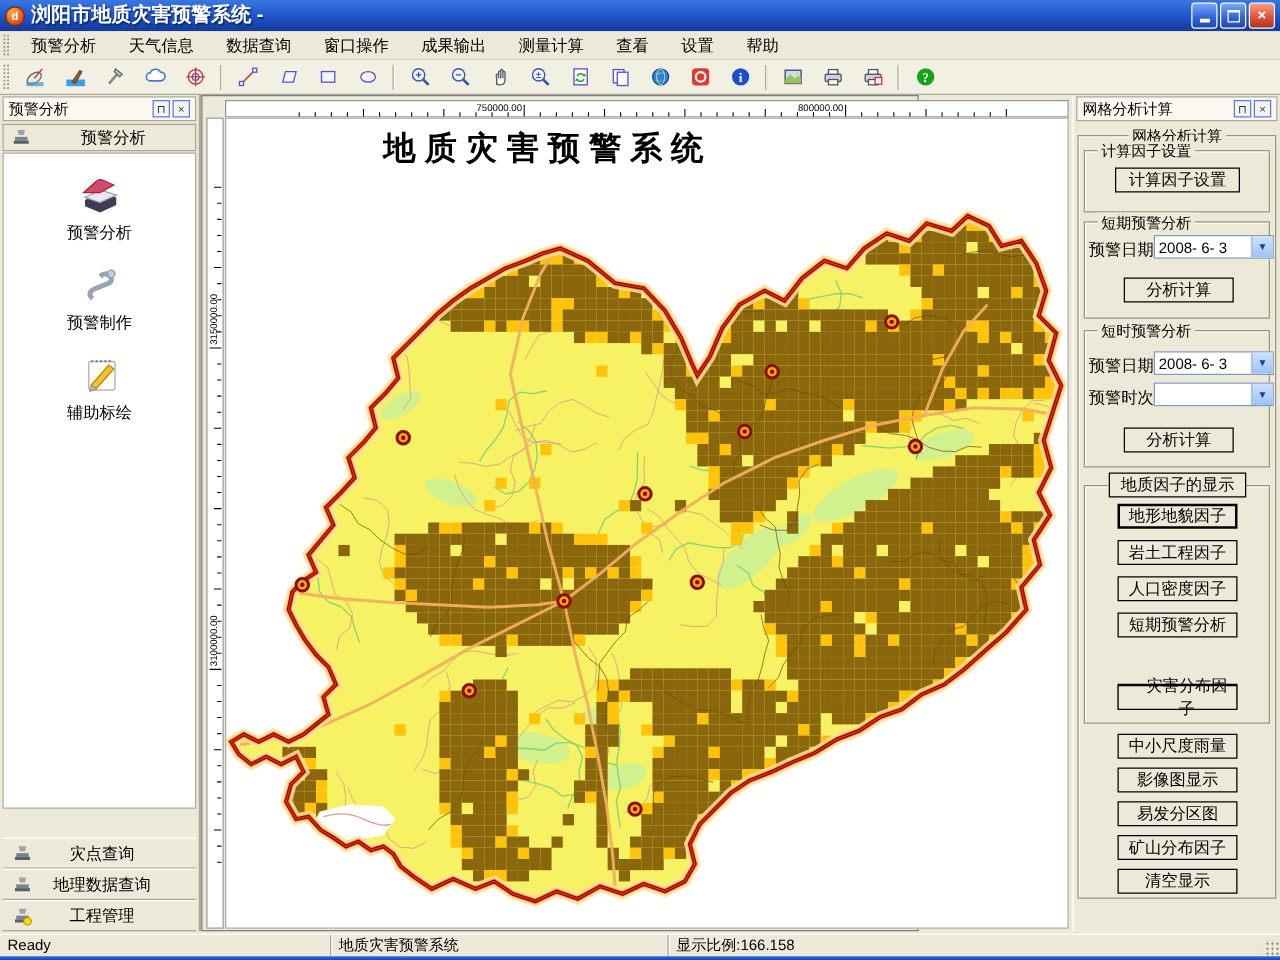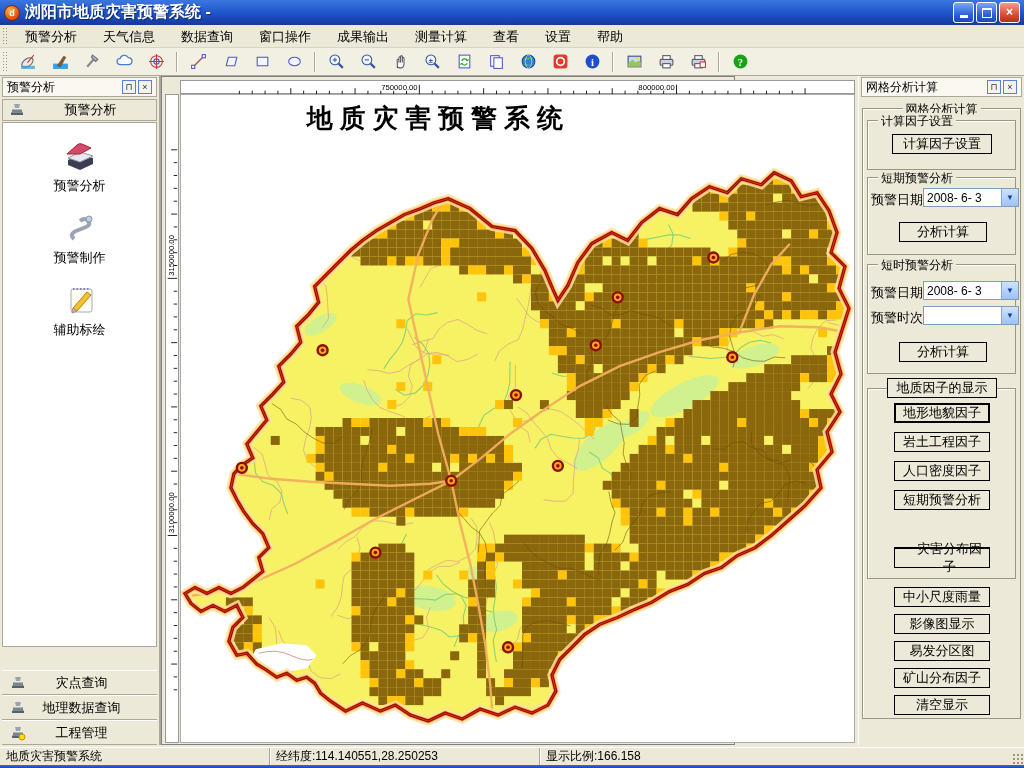--- a/index.html
+++ b/index.html
@@ -2216,19 +2216,19 @@
     <div id="extrabtns">
         <button class="xbtn" style="left: 35px; top: 511px; width: 96px; height: 20px;">中小尺度雨量</button>
         <button class="xbtn" style="left: 35px; top: 538px; width: 96px; height: 20px;">影像图显示</button>
         <button class="xbtn" style="left: 35px; top: 565px; width: 96px; height: 20px;">易发分区图</button>
         <button class="xbtn" style="left: 35px; top: 592px; width: 96px; height: 20px;">矿山分布因子</button>
         <button class="xbtn" style="left: 35px; top: 619px; width: 96px; height: 20px;">清空显示</button>
       </div>
   </div>
 
   <div class="statusbar">
+    <div class="spanel" style="width:265px;">Ready</div>
     <div class="spanel" style="width:270px;">地质灾害预警系统</div>
-    <div class="spanel" style="width:270px;">经纬度:114.140551,28.250253</div>
     <div class="spanel" style="width:170px;border-right:none;box-shadow:none;">显示比例:166.158</div>
     <div class="sgrip"></div>
   </div>
   <div class="bluestrip"></div>
 </div>
 
 </body></html>

